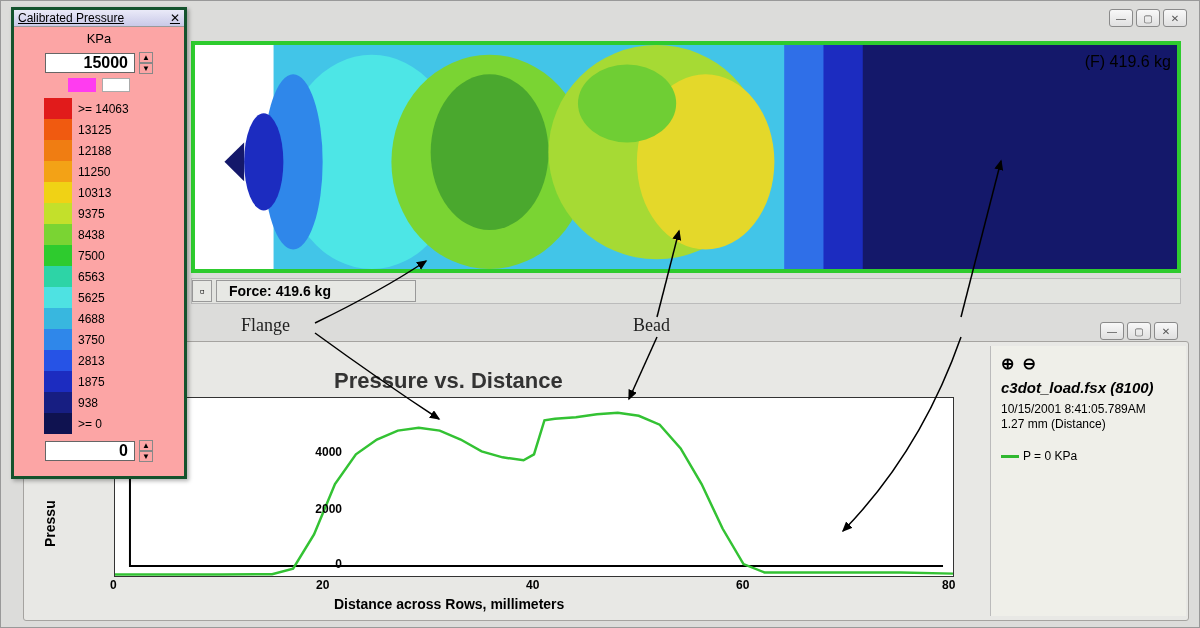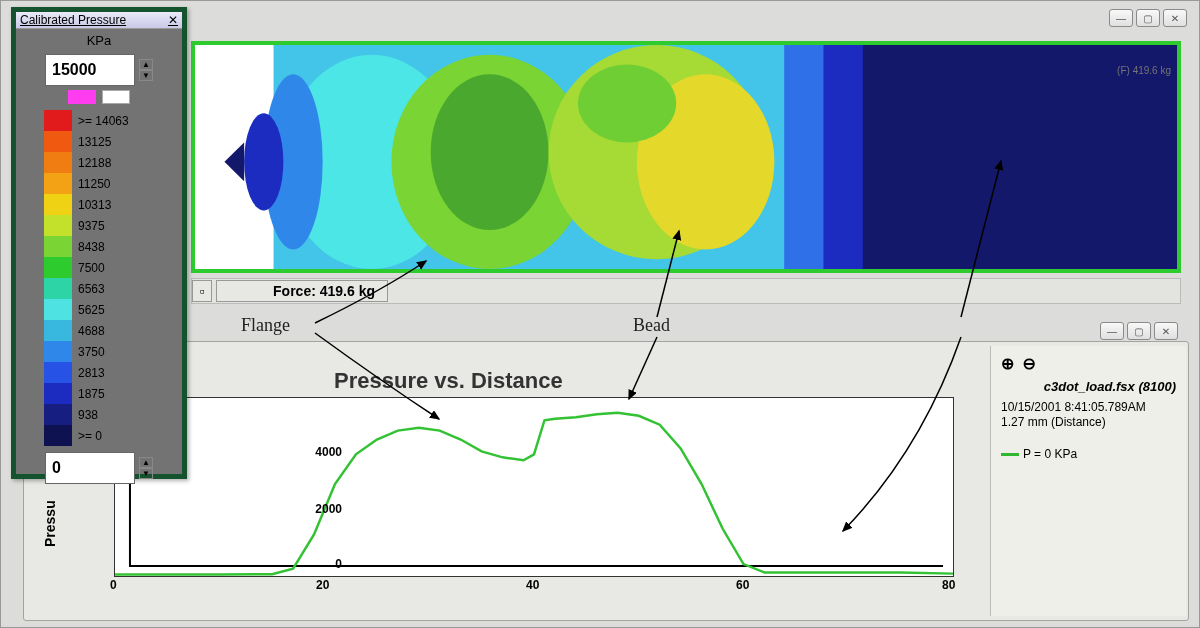--- a/index.html
+++ b/index.html
@@ -37,23 +37,23 @@
   .top-viz {
     position: absolute;
     left: 190px; top: 40px;
     width: 990px; height: 232px;
     background: #fff;
     border: 4px solid #2ecb2e;
   }
   .top-viz svg { width: 100%; height: 100%; display: block; }
   .force-badge {
     position: absolute;
-    right: 6px; top: 20px;
-    font-size: 10px;
-    color: #737373;
+    right: 6px; top: 8px;
+    font-size: 16px;
+    color: #000000;
   }
   .status-bar {
     position: absolute;
     left: 190px; top: 277px;
     width: 990px; height: 26px;
     display: flex;
     align-items: center;
     background: #e3e4e0;
     border: 1px solid #bbb;
     font-size: 14px;
@@ -114,52 +114,53 @@
   .xtick { position: absolute; top: 236px; font-size: 12px; font-weight: bold; }
   .side-panel {
     position: absolute;
     right: 2px; top: 4px;
     width: 196px; height: 270px;
     background: #efefe9;
     padding: 8px 10px;
     border-left: 1px solid #bbb;
   }
   .zoom-icons { display:flex; gap:8px; font-size:16px; font-weight:bold;}
-  .file-name { font-style: italic; font-weight: bold; margin-top:6px; font-size:13px;text-align:right; }
+  .file-name { font-style: italic; font-weight: bold; margin-top:6px; font-size:15px; }
   .meta-line { font-size: 12px; margin-top: 6px; }
   .legend-sw { display:inline-block; width:18px; height:3px; background:#2fb82f; vertical-align:middle; margin-right:4px;}
   .legend-panel {
     position: absolute;
     left: 10px; top: 6px;
     width: 176px; height: 472px;
-    background: #737373;
-    border: 5px solid #14532d;
+    background: #fca5a5;
+    border: 3px solid #14532d;
     box-shadow: 2px 2px 4px rgba(0,0,0,0.3);
     z-index: 20;
   }
   .legend-title {
     background: linear-gradient(#eaeaf8,#c9c9e8);
     font-size: 12px;
     padding: 1px 4px;
     display: flex;
     justify-content: space-between;
     border-bottom: 1px solid #999;
     text-decoration: underline;
   }
   .legend-unit { text-align: center; font-size: 13px; padding: 4px 0; }
   .spinner {
     display: flex; align-items: center; justify-content: center;
     margin: 2px auto;
     width: 130px;
   }
   .spinner input {
-    width: 90px; height: 32px;
+    width: 90px; height: 20px;
     font-size: 16px; font-weight: bold;
     padding: 0 6px;
     border: 1px solid #666;
+    text-align: right;
   }
   .spin-btns { display:flex; flex-direction:column; margin-left:4px;}
   .spin-btns div { width:14px; height:11px; font-size:8px; text-align:center; border:1px solid #888; line-height:9px;}
   .cbar {
     margin: 6px auto;
     width: 110px;
   }
   .cbar-row {
     height: 21px;
     display: flex;
@@ -195,21 +196,21 @@
       <ellipse cx="44" cy="6" rx="5" ry="4" fill="#6fce34"></ellipse>
       <ellipse cx="10" cy="12" rx="3" ry="9" fill="#2f87ea"></ellipse>
       <ellipse cx="7" cy="12" rx="2" ry="5" fill="#1c2cc0"></ellipse>
       <path d="M 5 10 L 3 12 L 5 14 Z" fill="#14186a"></path>
     </svg>
     <div class="force-badge">(F) 419.6 kg</div>
   </div>
 
   <div class="status-bar">
     <div class="status-seg" style="width:20px; padding:0; text-align:center;">▫</div>
-    <div class="status-seg" style="width:172px;text-align:right;">Force: 419.6 kg</div>
+    <div class="status-seg" style="width:200px;">Force: 419.6 kg</div>
   </div>
 
   <div class="annot" style="left:240px; top:314px;">Flange</div>
   <div class="annot" style="left:632px; top:314px;">Bead</div>
 
   <svg class="arrow-svg" style="left:0;top:0;width:1200px;height:628px;">
     <defs>
         <marker id="ah" markerWidth="8" markerHeight="8" refX="6" refY="3" orient="auto">
           <path d="M0,0 L7,3 L0,6 Z" fill="#000"></path>
         </marker>
@@ -223,20 +224,21 @@
   </svg>
 
   <div class="chart-window">
     <div class="win-controls chart-wc">
       <div class="win-btn">—</div>
       <div class="win-btn">▢</div>
       <div class="win-btn">✕</div>
     </div>
     <div class="chart-title">Pressure vs. Distance</div>
     <div class="ylabel">Pressu</div>
+    <div class="xlabel">Distance across Rows, millimeters</div>
     <div class="chart-plot">
       <svg id="chart-svg" viewBox="0 0 840 180" preserveAspectRatio="none" style="width:100%;height:100%;">
           <path d="M 15 10 L 15 170 L 830 170" stroke="#000" fill="none" stroke-width="2"></path>
           <path d="M 0 178.5 L 52.5 178.5 L 105 178.5 L 157.5 178.2 L 178.5 172.5 L 199.5 138 L 220.5 86.99999999999999 L 241.49999999999997 57 L 262.5 42 L 283.5 33 L 304.5 30 L 325.5 33 L 346.5 42 L 367.5 54.000000000000014 L 388.5 60 L 409.5 63 L 420 57 L 430.49999999999994 22.5 L 441 21 L 462.00000000000006 19.5 L 482.99999999999994 16.5 L 504 15 L 525 18 L 546 27 L 567 51 L 588 86.99999999999999 L 609 132 L 630 168 L 651 176.4 L 682.5 176.4 L 735 176.4 L 787.5 176.4 L 840 177.6" stroke="#33c233" fill="none" stroke-width="2.5"></path>
         </svg>
     </div>
     <div class="ytick" style="top:215px;">0</div>
     <div class="ytick" style="top:160px;">2000</div>
     <div class="ytick" style="top:103px;">4000</div>
     <div class="xtick" style="left:86px;">0</div>

